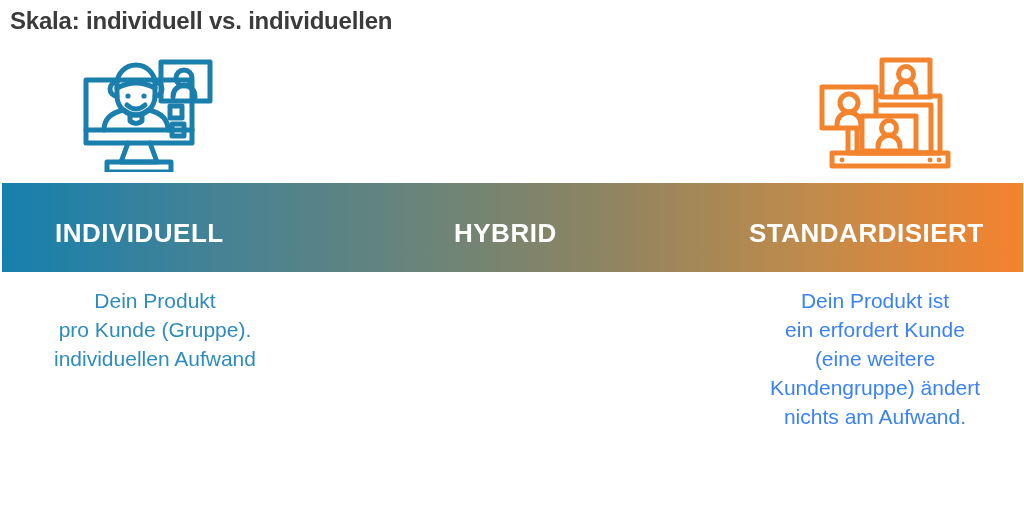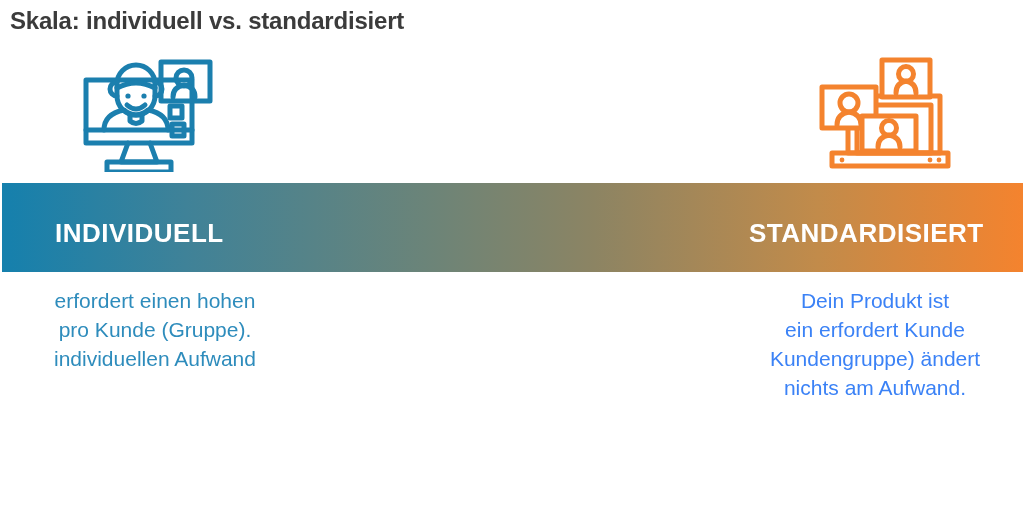--- a/index.html
+++ b/index.html
@@ -91,21 +91,21 @@
     left: 735px;
     top: 286px;
     width: 280px;
     color: #3b82f6;
   }
   .desc-line { display: block; }
 </style>
 </head>
 <body>
 
-<div id="page-title">Skala: individuell vs. standardisiert</div>
+<div id="page-title">Skala: individuell vs. individuellen</div>
 
 <div class="icon-wrap" id="icon-individual">
   <svg width="136" height="118" viewBox="0 0 136 118" fill="none" stroke="#1b7fae" stroke-width="5" stroke-linecap="round" stroke-linejoin="round">
 
     <path d="M6 26 H112 V89 H6 Z"></path>
 
     <path d="M6 76 H112"></path>
 
     <path d="M48 89 L41 108 H77 L70 89"></path>
 
@@ -161,27 +161,29 @@
     <path d="M19 71 q0 -11 12 -13 q12 2 12 13"></path>
 
     <path d="M44 62 H98 V97 H44 Z" fill="#ffffff"></path>
     <circle cx="71" cy="74" r="7.5"></circle>
     <path d="M60 93 q0 -10 11 -12 q11 2 11 12"></path>
   </svg>
 </div>
 
 <div id="scale-bar">
   <div class="scale-label" id="label-individuell">INDIVIDUELL</div>
+  <div class="scale-label" id="label-hybrid">HYBRID</div>
   <div class="scale-label" id="label-standardisiert">STANDARDISIERT</div>
 </div>
 
 <div class="desc" id="desc-individual">
-  <span class="desc-line">erfordert einen hohen</span>
+  <span class="desc-line">Dein Produkt</span>
   <span class="desc-line">pro Kunde (Gruppe).</span>
   <span class="desc-line">individuellen Aufwand</span>
 </div>
 
 <div class="desc" id="desc-standard">
   <span class="desc-line">Dein Produkt ist</span>
   <span class="desc-line">ein erfordert Kunde</span>
+  <span class="desc-line">(eine weitere</span>
   <span class="desc-line">Kundengruppe) ändert</span>
   <span class="desc-line">nichts am Aufwand.</span>
 </div>
 
 </body></html>

